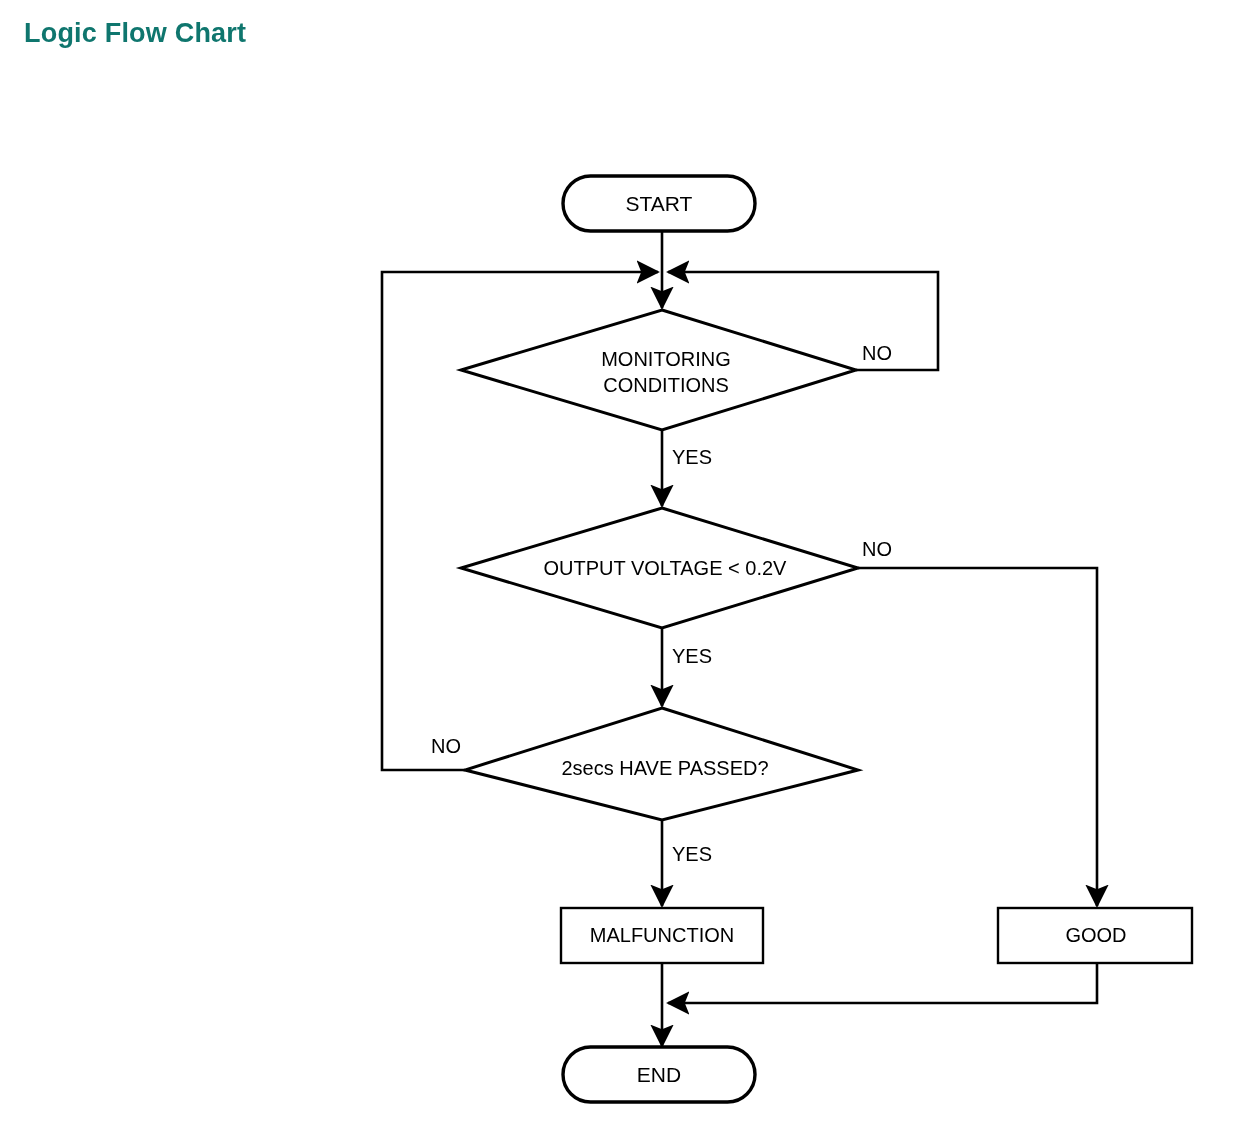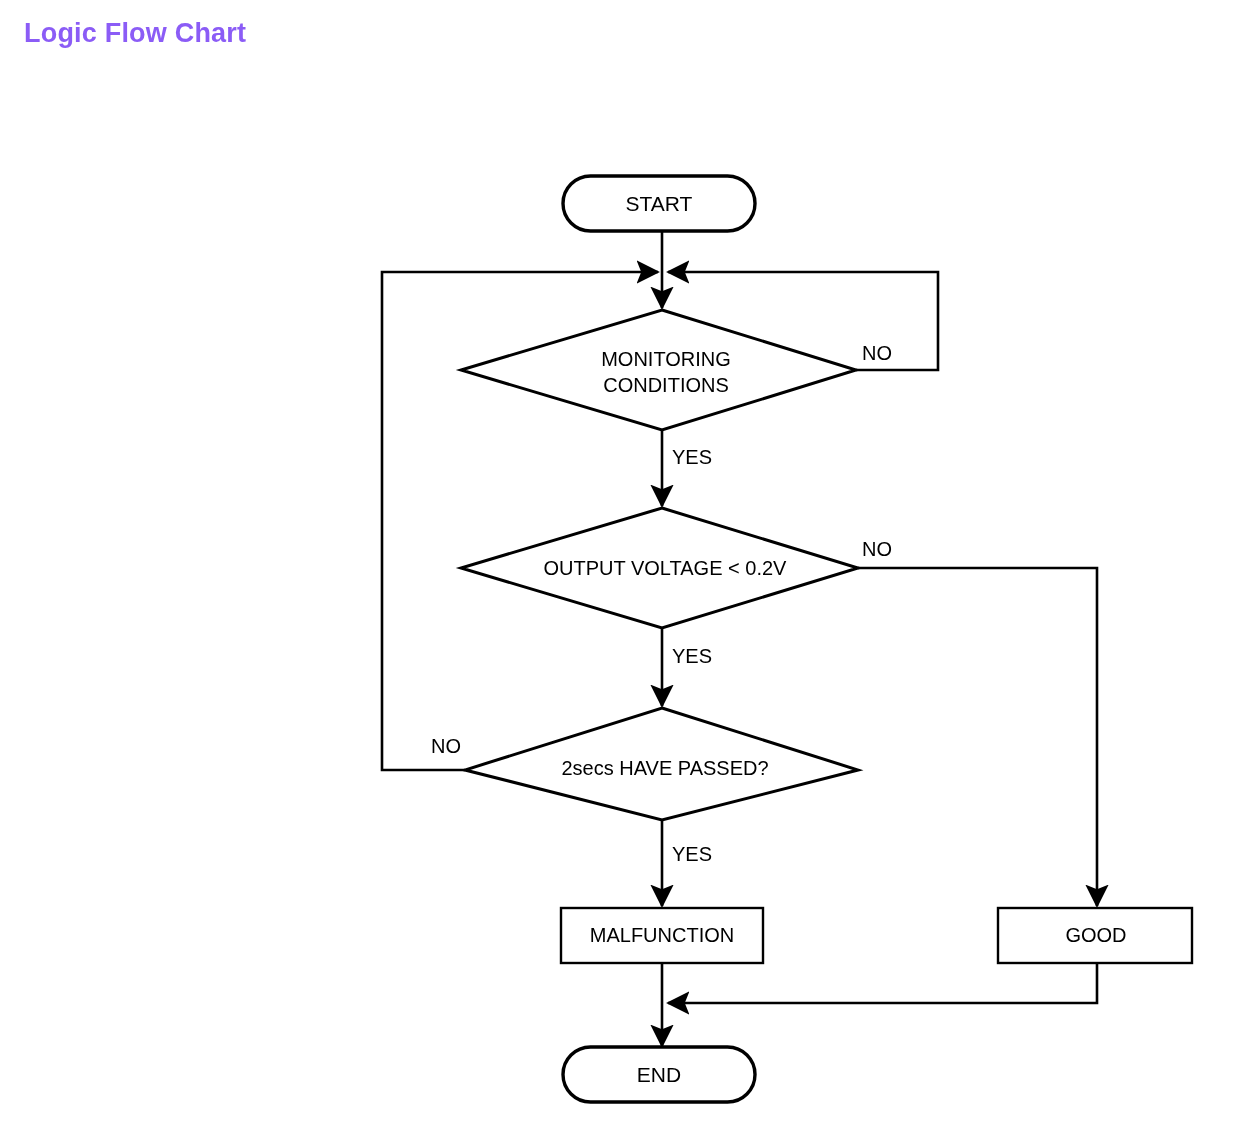--- a/index.html
+++ b/index.html
@@ -22,21 +22,21 @@
     background: #ffffff;
   }
   .page-title {
     position: absolute;
     left: 24px;
     top: 18px;
     font-family: "Liberation Sans", sans-serif;
     font-size: 27px;
     font-weight: bold;
     letter-spacing: 0.2px;
-    color: #8b5cf6;
+    color: #0f766e;
     white-space: nowrap;
     text-align: right;
   }
   svg.flow {
     position: absolute;
     left: 0;
     top: 0;
     width: 1248px;
     height: 1130px;
     display: block;

